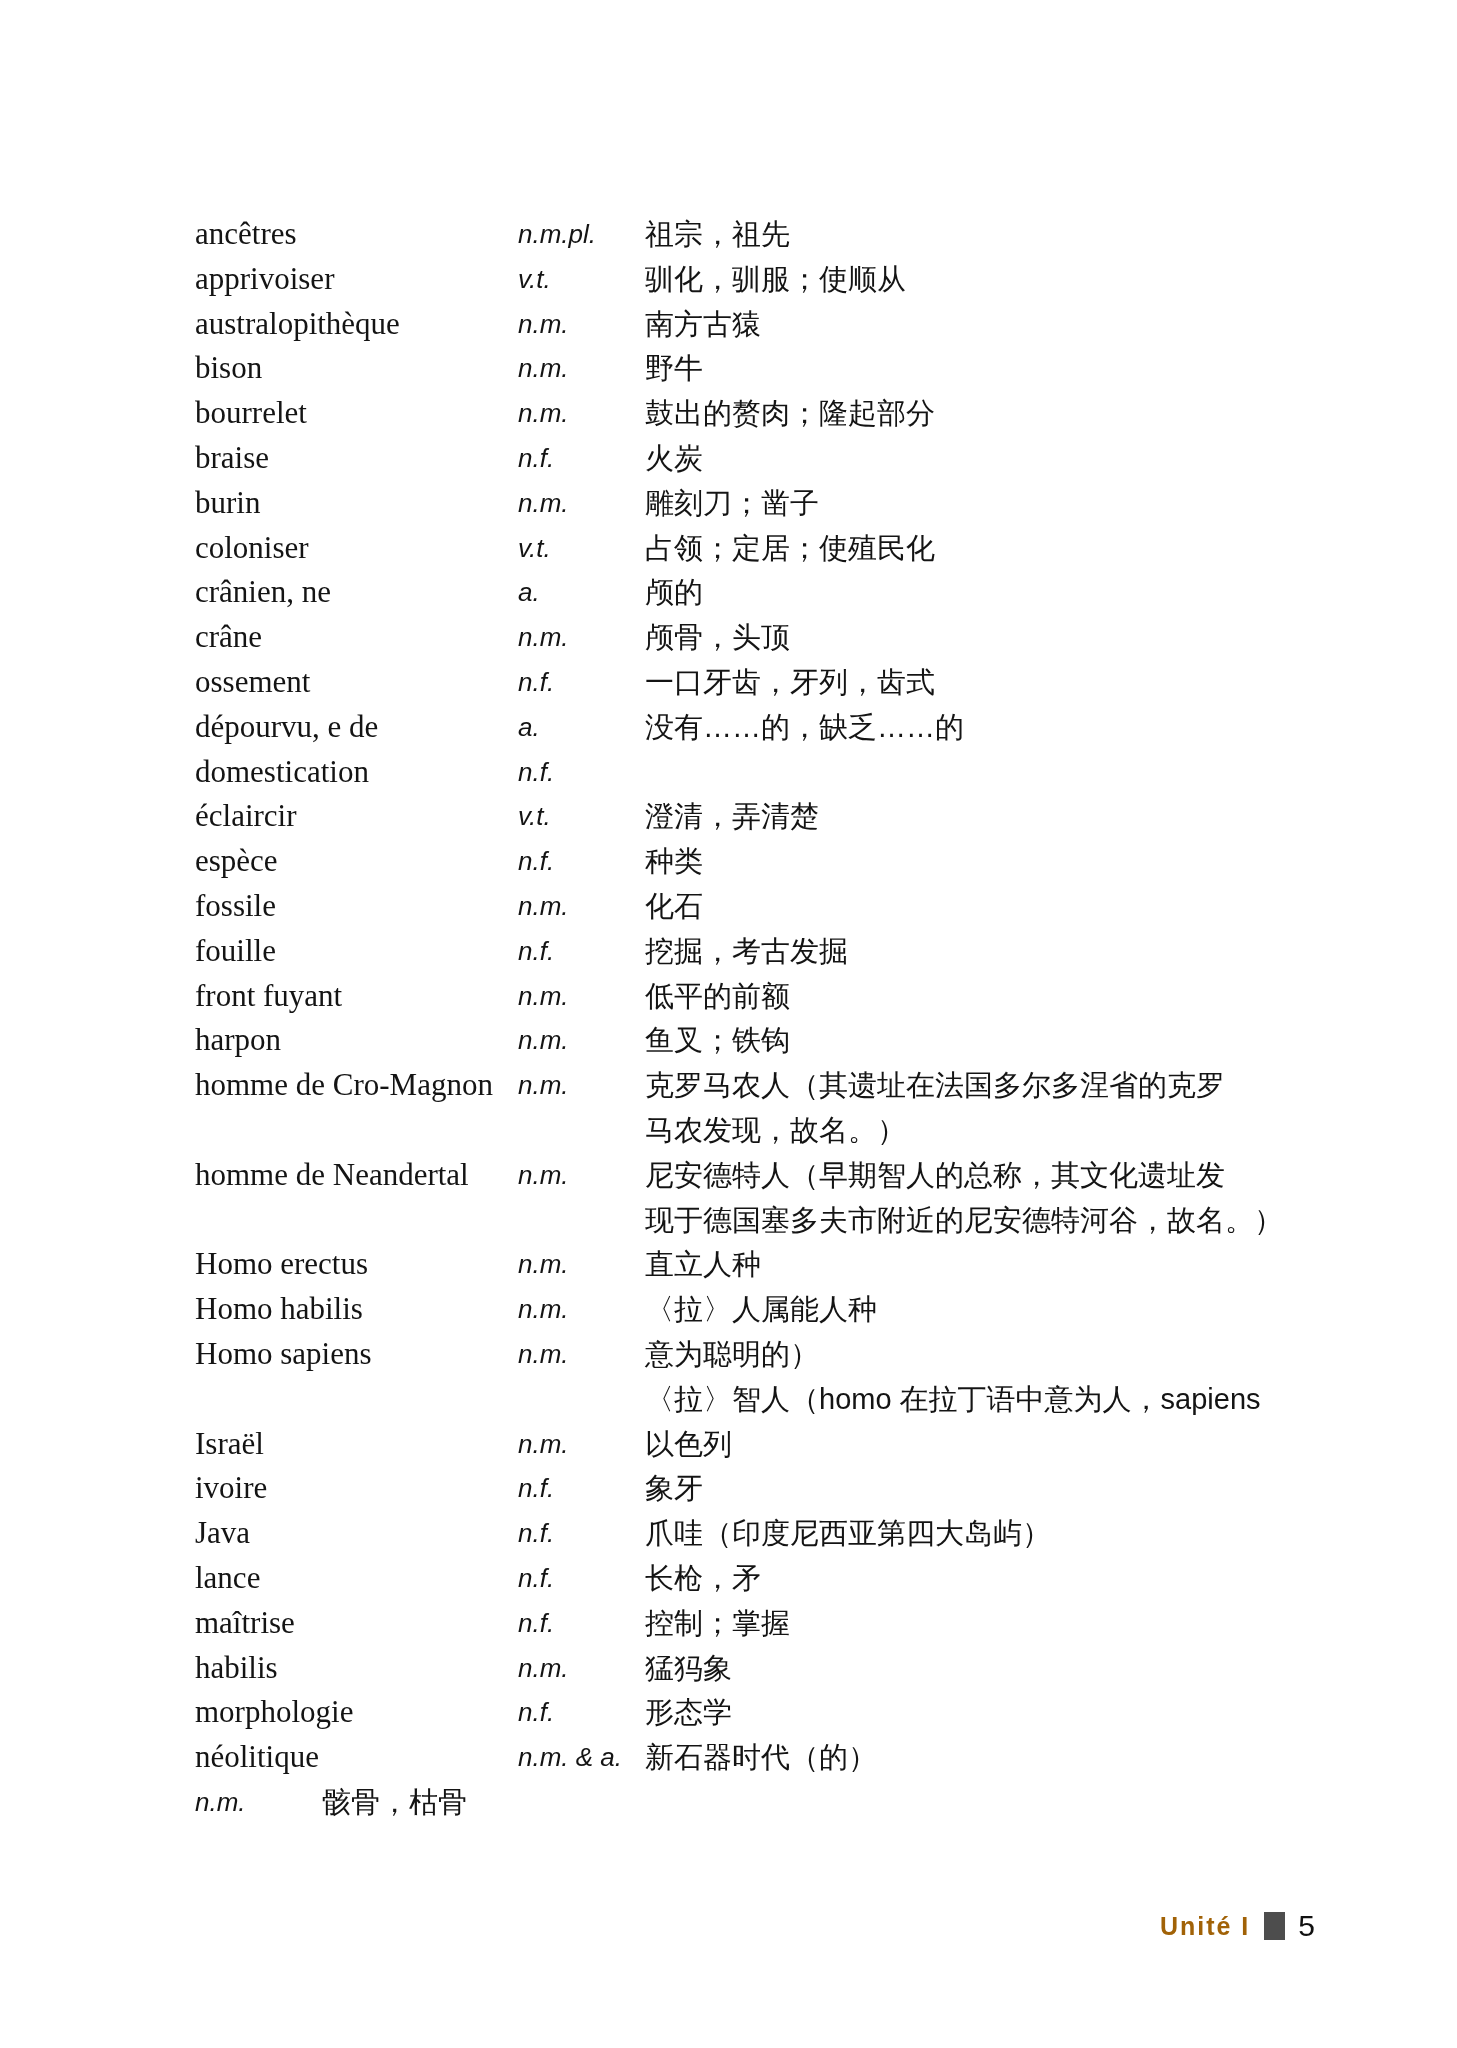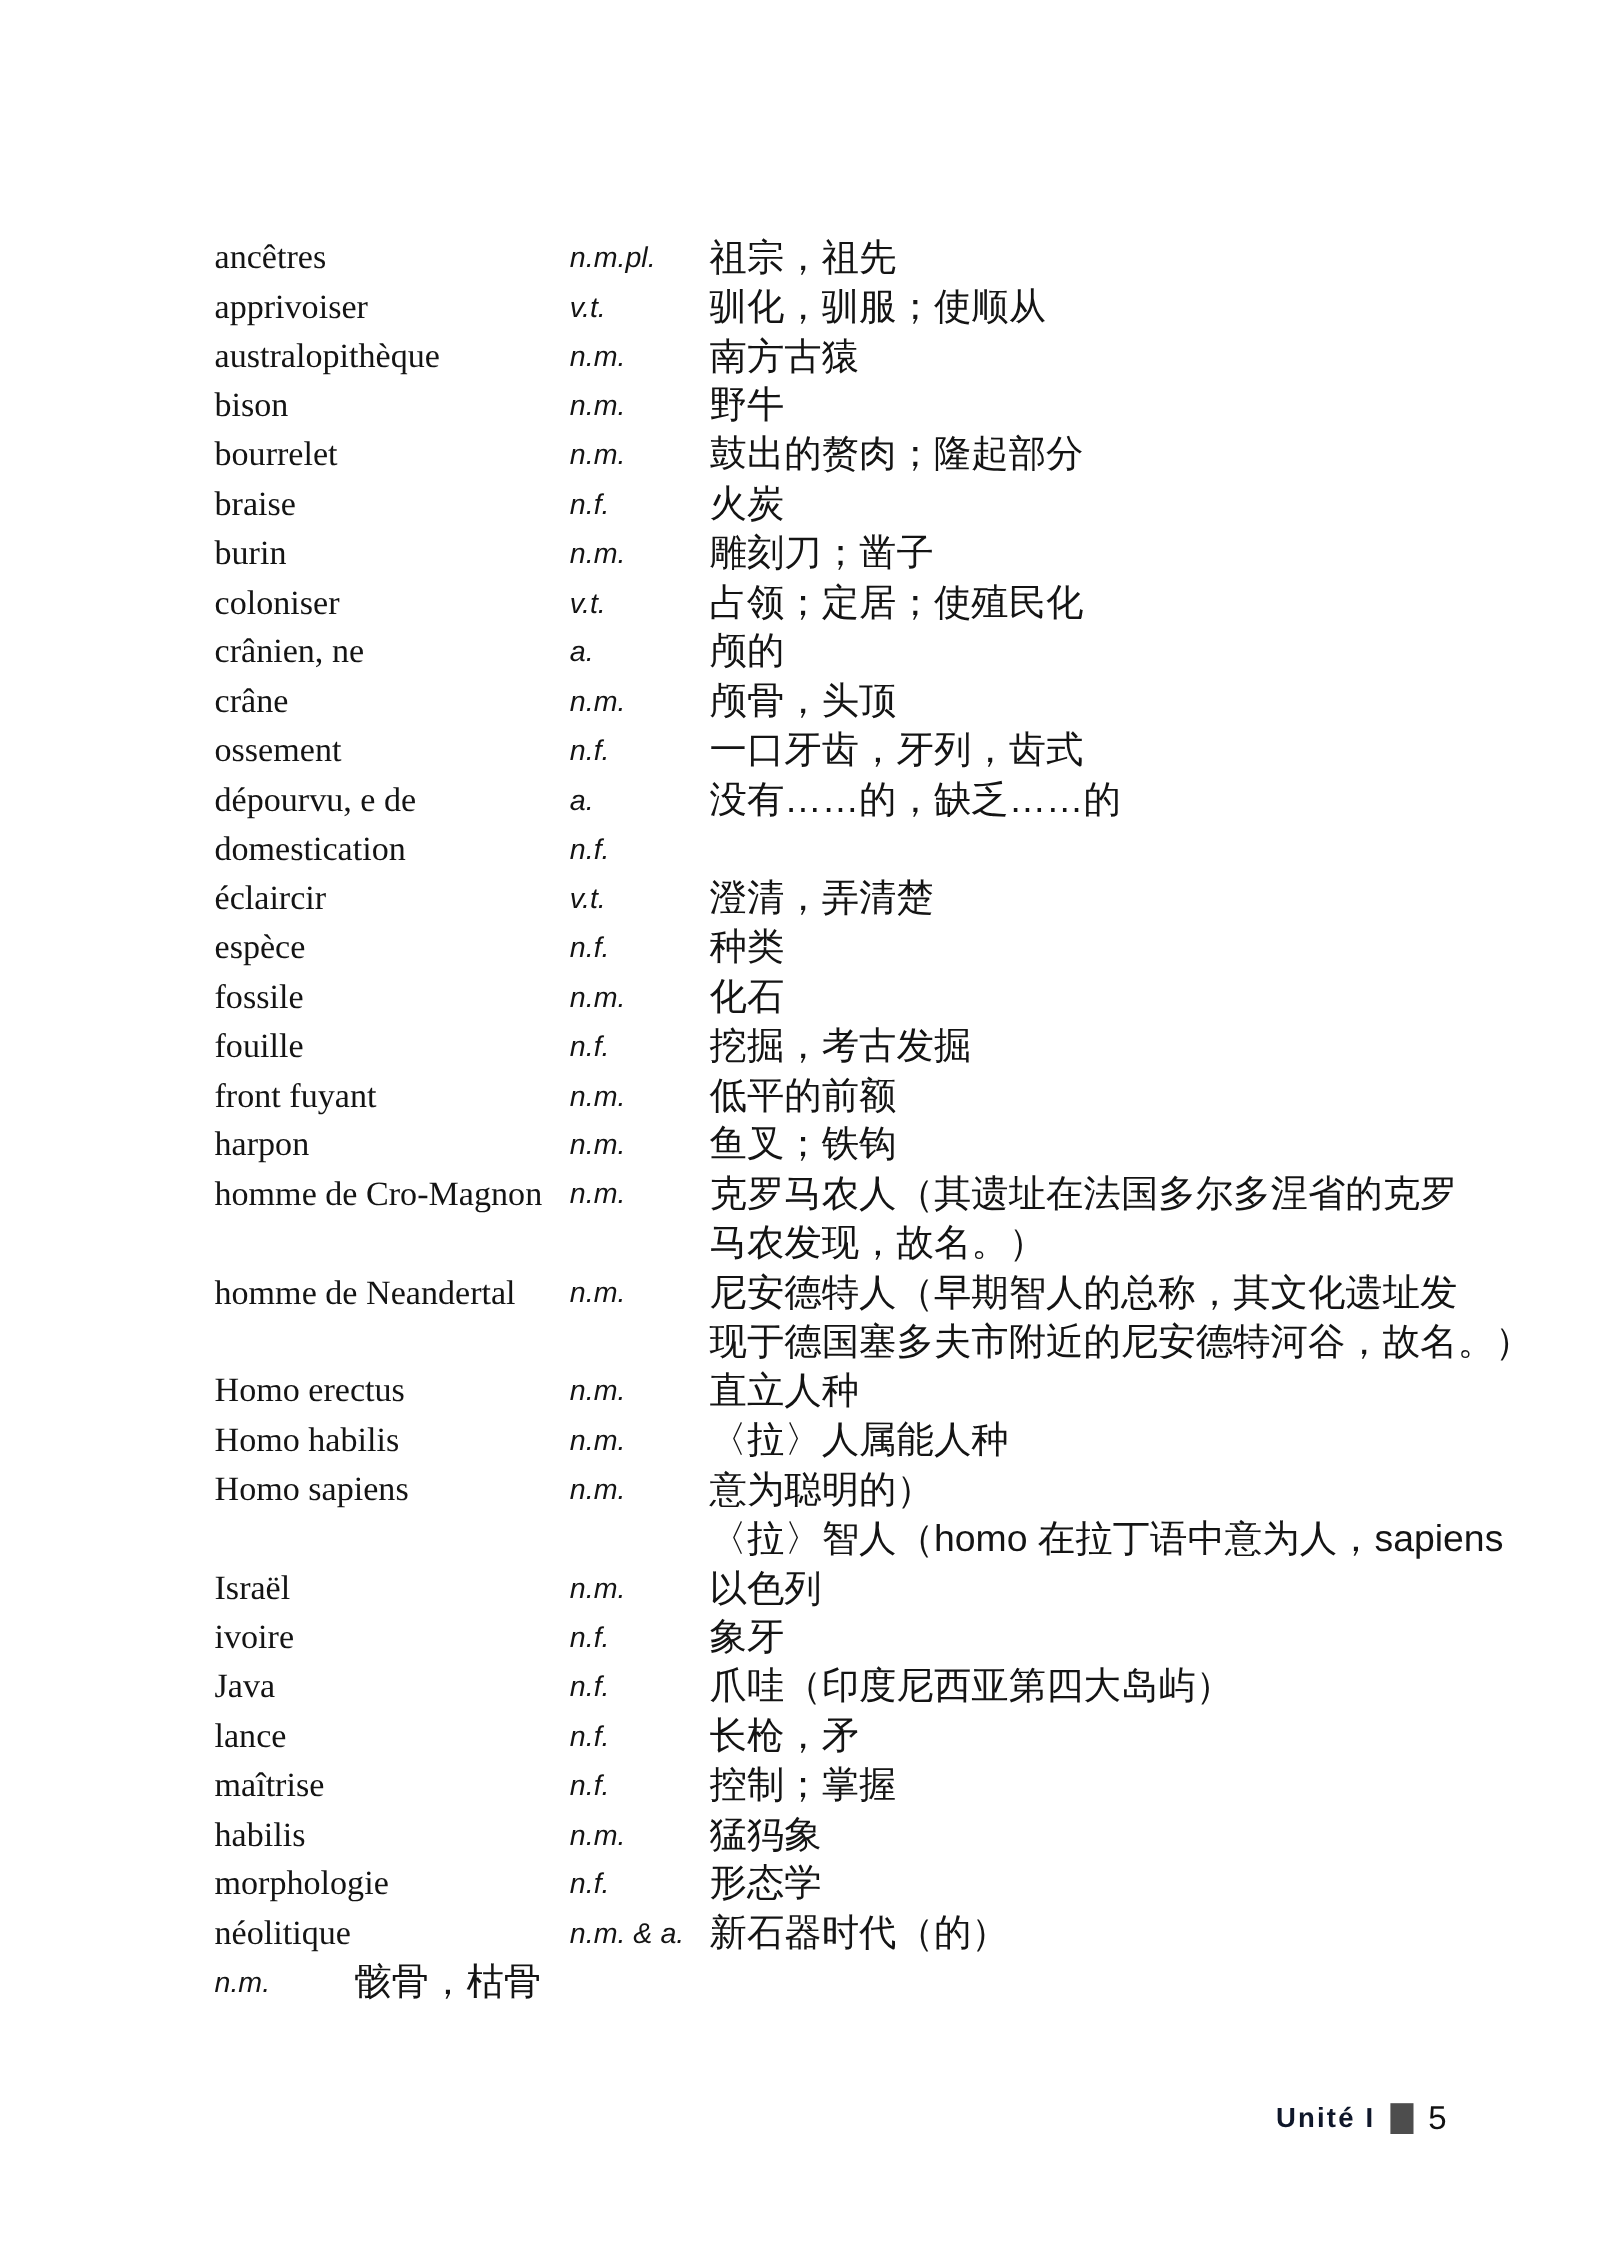--- a/index.html
+++ b/index.html
@@ -39,39 +39,39 @@
     flex: 0 0 127px;
     font-family: "Liberation Sans", sans-serif;
     font-style: italic;
     font-size: 26px;
     line-height: 44.8px;
     white-space: nowrap;
   }
   .col-def {
     flex: 1 1 auto;
     font-family: "Liberation Sans", sans-serif;
-    font-size: 34px;
+    font-size: 29px;
     line-height: 44.8px;
   }
   .def-line {
     height: 44.8px;
     white-space: nowrap;
   }
   .footer {
     position: absolute;
     top: 1909px;
     right: 142px;
     display: flex;
     align-items: center;
   }
   .footer-unit {
     font-family: "Liberation Sans", sans-serif;
     font-weight: bold;
     font-size: 25px;
-    color: #0f172a;
+    color: #a16207;
     letter-spacing: 2px;
     white-space: nowrap;
   }
   .footer-block {
     width: 21px;
     height: 28px;
     background: #4d4d4d;
     margin-left: 14px;
     margin-right: 13px;
   }

